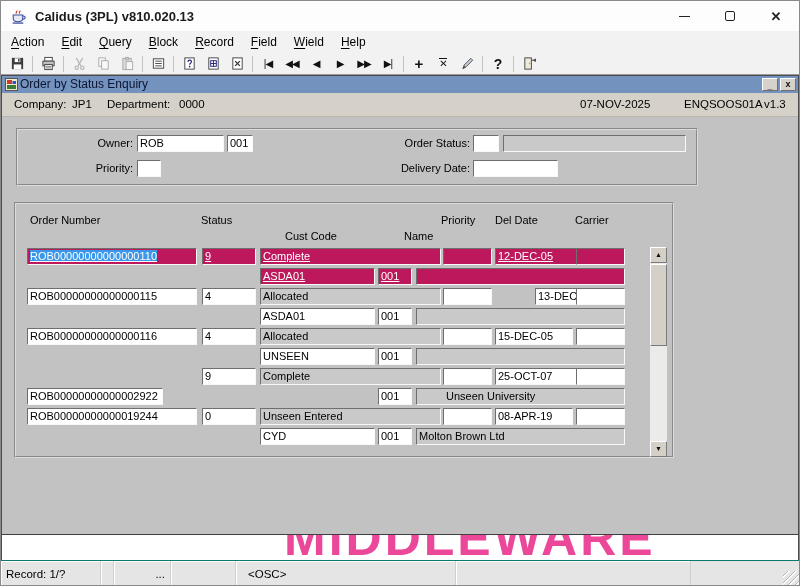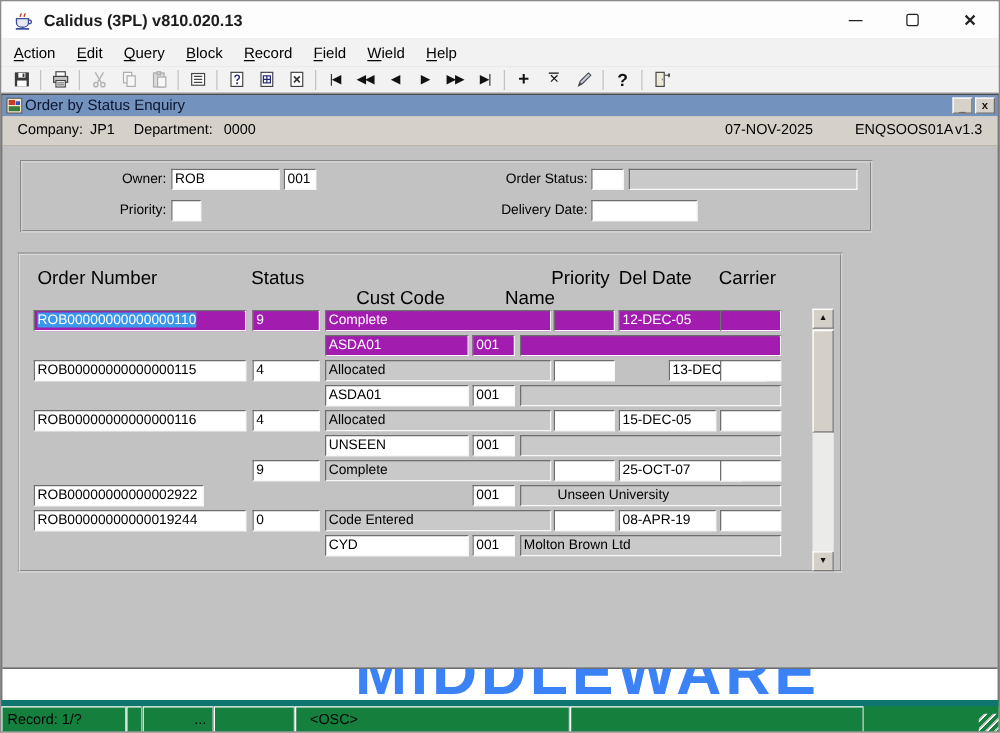--- a/index.html
+++ b/index.html
@@ -42,32 +42,32 @@
   
   .infobar { height:24px; background:#d5d1c9; position:relative; border-bottom:1px solid #b9b5ad; font-size:11.5px; }
   .infobar span { position:absolute; top:5px; white-space:nowrap; }
   
   .client { height:418px; background:#c2c2c2; position:relative; }
   .gbox { position:absolute; border:2px groove #dcdcdc; }
   .lbl { position:absolute; font-size:11px; height:17px; line-height:17px; white-space:nowrap; }
   .r { text-align:right; }
   .fld { position:absolute; height:17px; background:#fff; border:1px solid; border-color:#6e6e6e #f8f8f8 #f8f8f8 #6e6e6e; font-size:11px; line-height:15px; padding:0 2px; white-space:nowrap; overflow:hidden; }
   .fld.ro { background:#c9c9c9; }
-  .fld.sel { background:#a21caf; color:#fff; }
+  .fld.sel { background:#be185d; color:#fff;text-decoration:underline; }
   .hl { background:#3b97e9; color:#fff; }
-  .th { position:absolute; font-size:15px; white-space:nowrap; }
+  .th { position:absolute; font-size:11px; white-space:nowrap; }
   
   .sbar { position:absolute; left:634px; top:43px; width:17px; height:210px; background:#ebebe9; }
   .sbtn { position:absolute; left:0; width:17px; height:16px; background:#d4d0c8; border:1px solid; border-color:#fff #7a7a7a #7a7a7a #fff; display:flex; align-items:center; justify-content:center; font-size:7px; color:#111; }
   .sthumb { position:absolute; left:0; top:17px; width:17px; height:82px; background:#d4d0c8; border:1px solid; border-color:#fff #7a7a7a #7a7a7a #fff; }
   
   .msgline { height:26px; background:#ffffff; border-top:1px solid #3f3f3f; position:relative; overflow:hidden; }
-  .wmark { position:absolute; left:282px; top:-22px; font-size:50px; font-weight:bold; letter-spacing:3px; color:#3b82f6; line-height:1; }
-  
-  .statusbar { height:27px; background:#15803d; border-top:5px solid #0f766e; display:flex; align-items:stretch; font-size:11.5px; }
+  .wmark { position:absolute; left:282px; top:-22px; font-size:50px; font-weight:bold; letter-spacing:3px; color:#ec4899; line-height:1; }
+  
+  .statusbar { height:27px; background:#e5e5e5; border-top:1px solid #0f766e; display:flex; align-items:stretch; font-size:11.5px; }
   .scell { border-right:1px solid #cfcfcf; box-shadow:inset 1px 1px 0 #fff; display:flex; align-items:center; padding:0 5px; white-space:nowrap; }
   .grip { margin-left:auto; width:16px; align-self:flex-end; height:16px;
     background:repeating-linear-gradient(135deg, transparent 0 3px, #b5b5b5 3px 4px, #fdfdfd 4px 5px); }
   svg { display:block; }
 </style>
 </head>
 <body>
 
 <div class="titlebar">
   <svg class="appicon" viewBox="0 0 16 16">
@@ -308,21 +308,21 @@
       <div class="fld" style="left:186px; top:164px; width:54px;">9</div>
       <div class="fld ro" style="left:244px; top:164px; width:181px;">Complete</div>
       <div class="fld" style="left:427px; top:164px; width:49px;"></div>
       <div class="fld" style="left:479px; top:164px; width:98px;">25-OCT-07</div>
       <div class="fld" style="left:560px; top:164px; width:49px;"></div>
       <div class="fld" style="left:362px; top:184px; width:34px;">001</div>
       <div class="fld ro" style="left:400px; top:184px; width:209px;padding-left:29px;">Unseen University</div>
 
       <div class="fld" style="left:11px; top:204px; width:170px;">ROB00000000000019244</div>
       <div class="fld" style="left:186px; top:204px; width:54px;">0</div>
-      <div class="fld ro" style="left:244px; top:204px; width:181px;">Code Entered</div>
+      <div class="fld ro" style="left:244px; top:204px; width:181px;">Unseen Entered</div>
       <div class="fld" style="left:427px; top:204px; width:49px;"></div>
       <div class="fld" style="left:479px; top:204px; width:78px;">08-APR-19</div>
       <div class="fld" style="left:560px; top:204px; width:49px;"></div>
       <div class="fld" style="left:244px; top:224px; width:115px;">CYD</div>
       <div class="fld" style="left:362px; top:224px; width:34px;">001</div>
       <div class="fld ro" style="left:400px; top:224px; width:209px;">Molton Brown Ltd</div>
 
       <div class="sbar">
         <div class="sbtn" style="top:0;">
             <span>▲</span>

